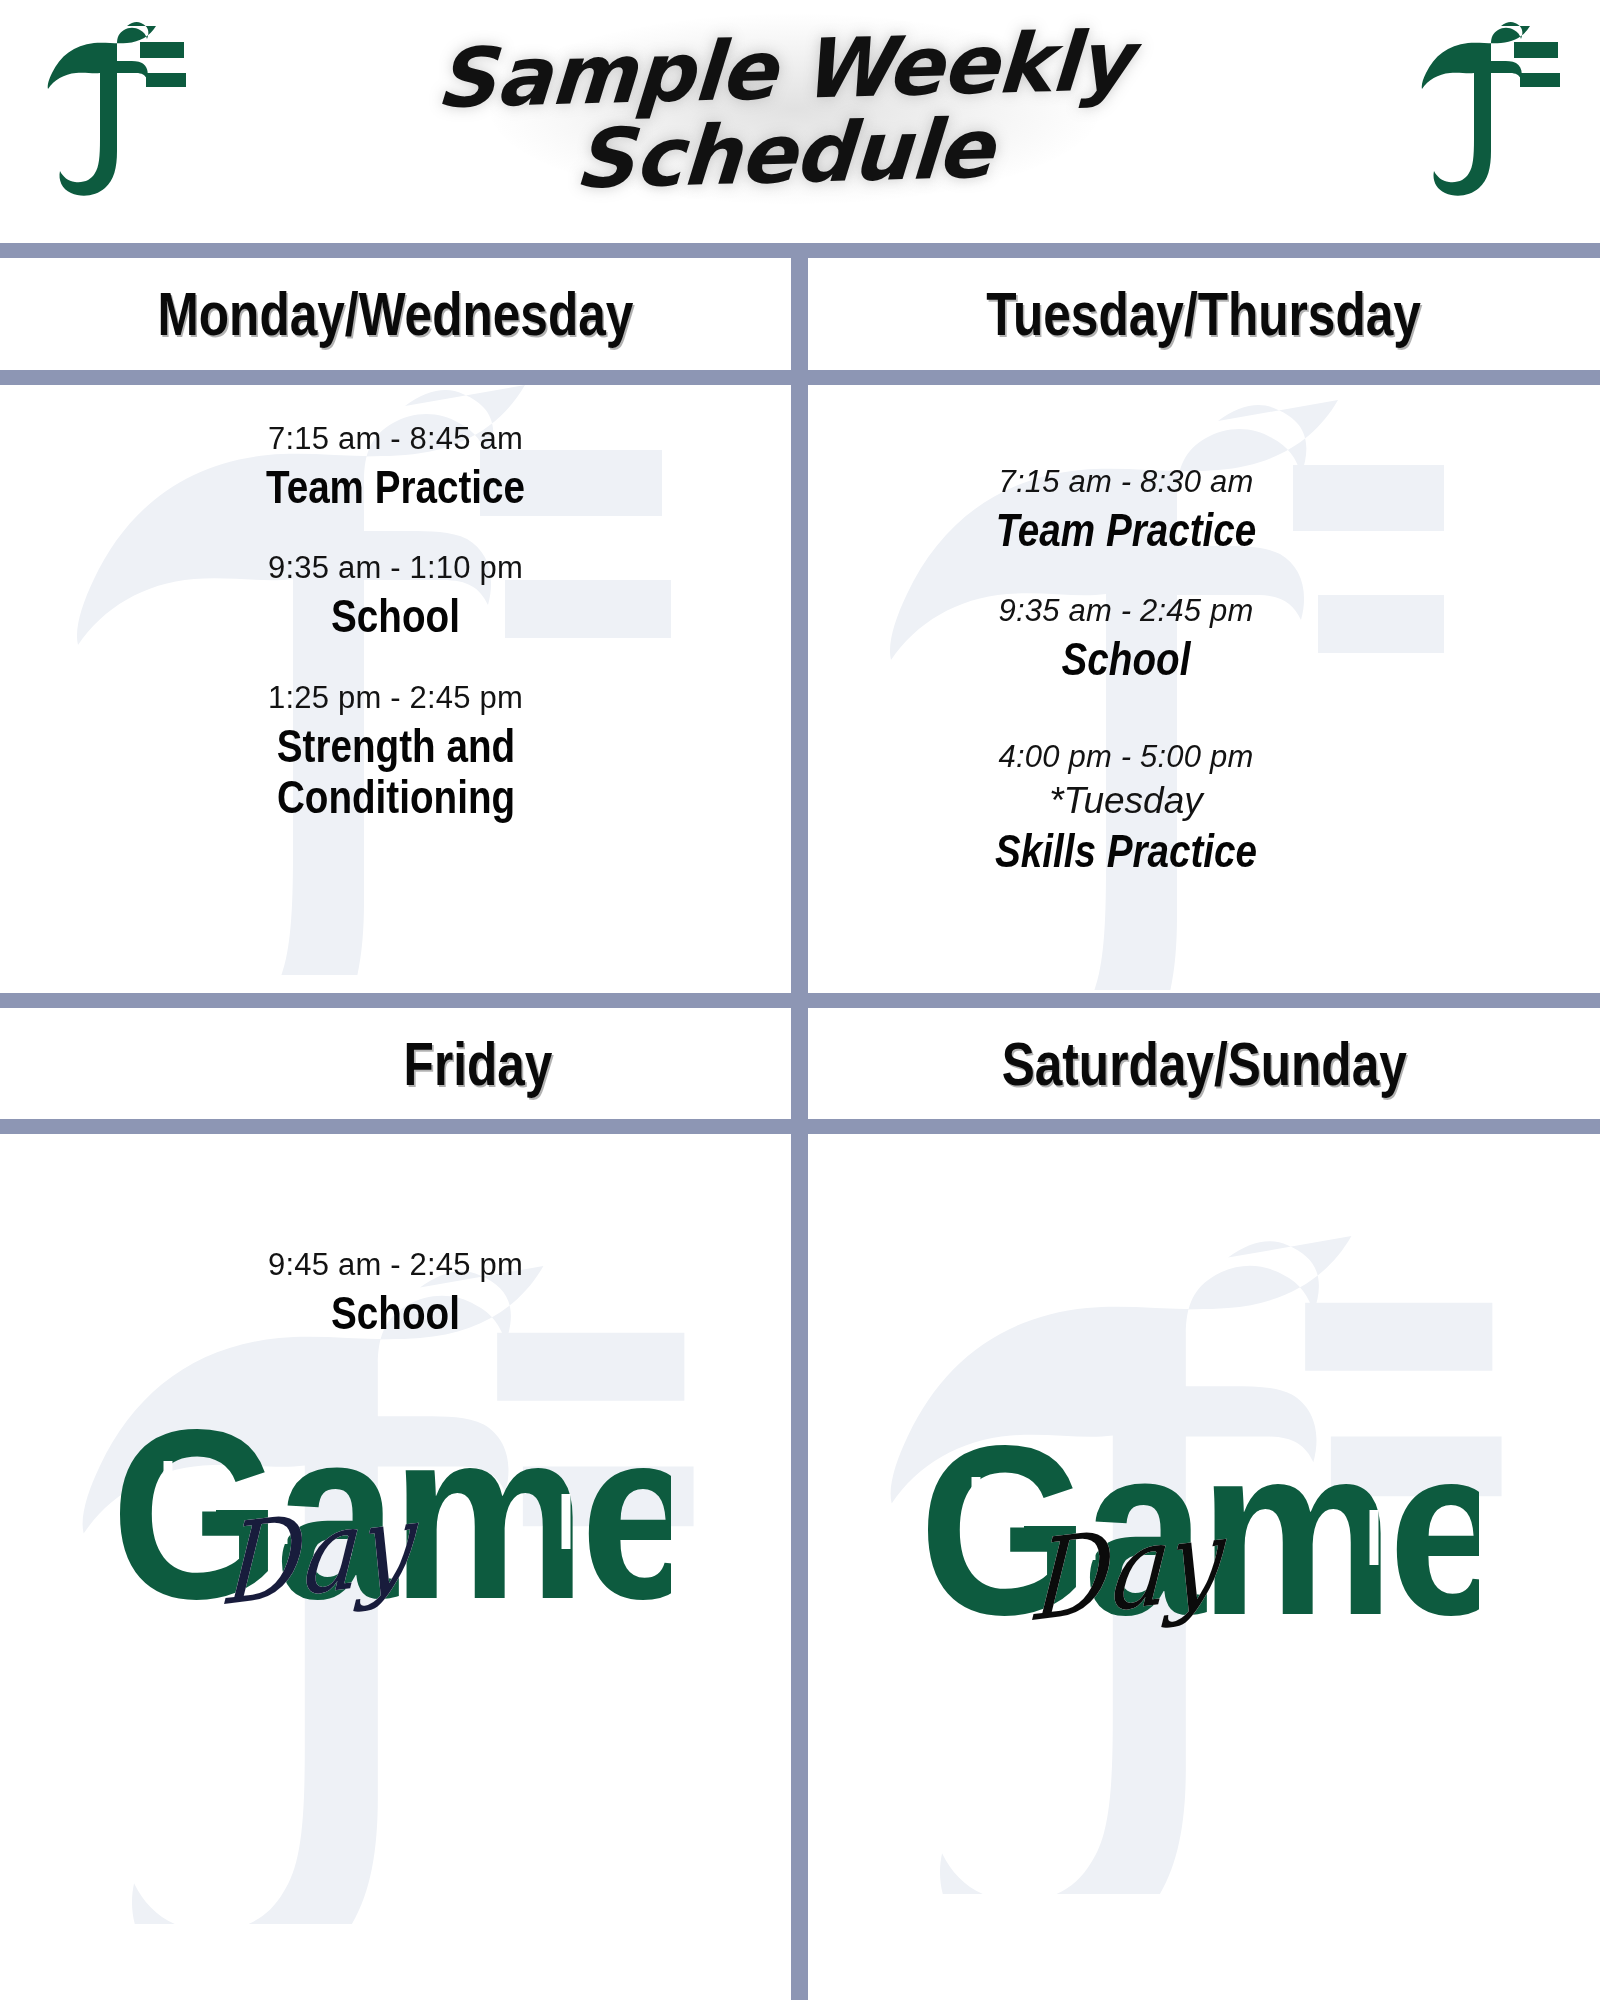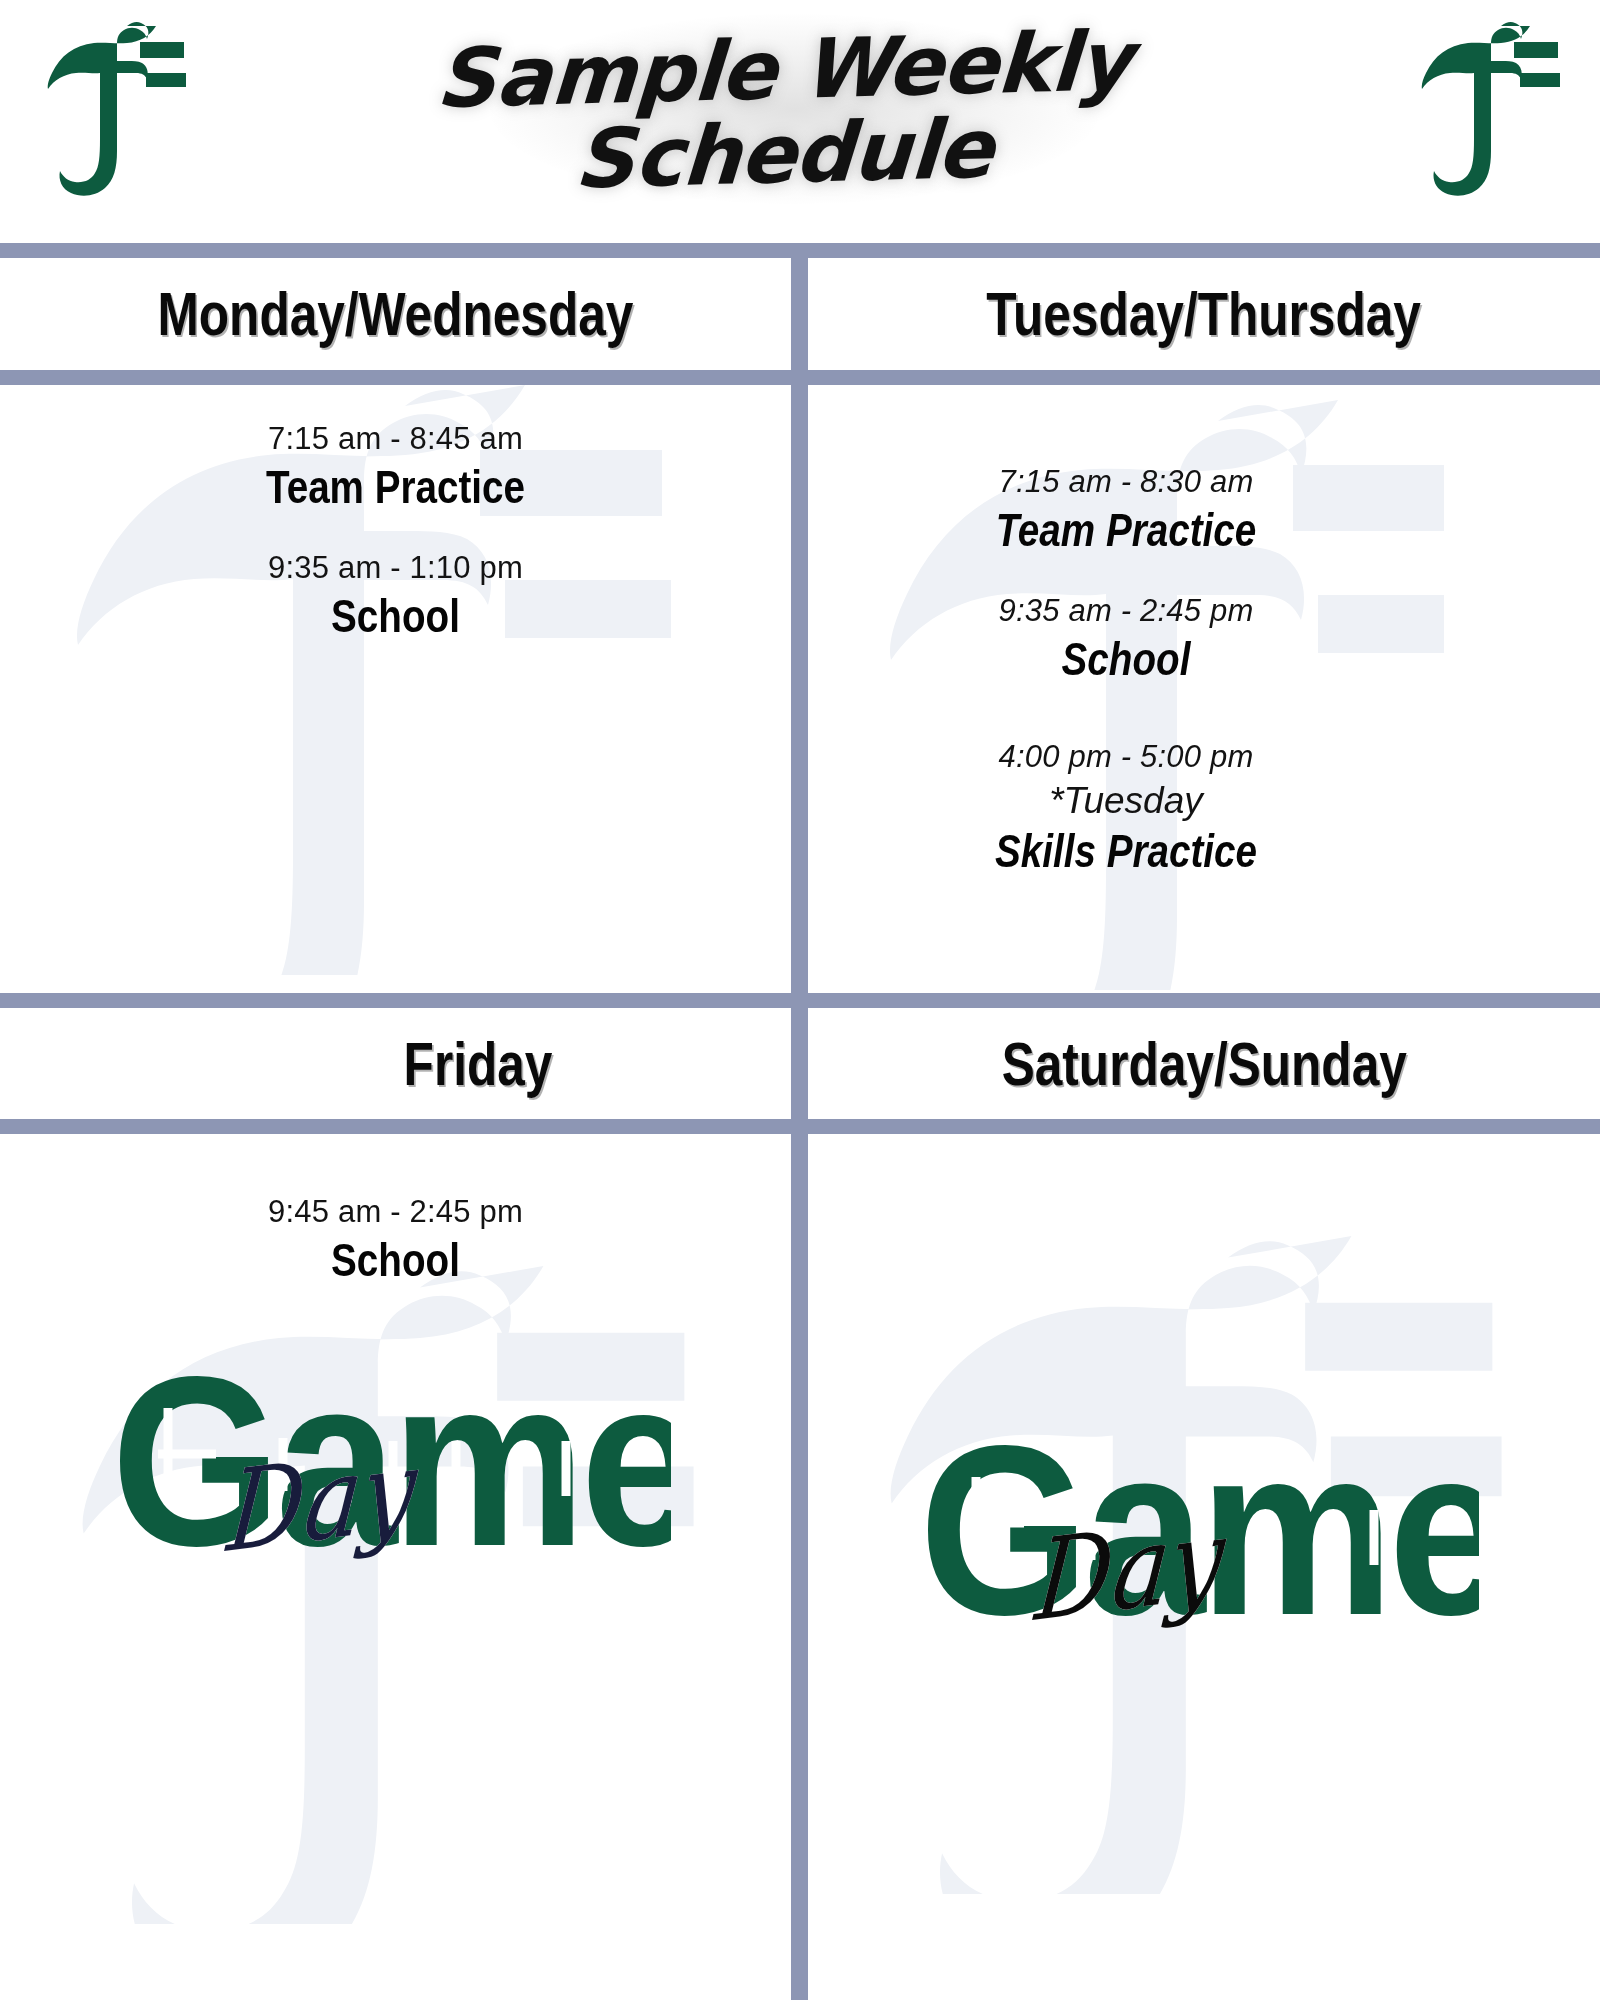--- a/index.html
+++ b/index.html
@@ -237,20 +237,24 @@
   </svg>
   <div class="entries">
     <div class="entry">
       <div class="entry-time">7:15 am - 8:45 am</div>
       <div class="entry-label">Team Practice</div>
     </div>
     <div class="entry">
       <div class="entry-time">9:35 am - 1:10 pm</div>
       <div class="entry-label">School</div>
     </div>
+    <div class="entry">
+      <div class="entry-time">1:25 pm - 2:45 pm</div>
+      <div class="entry-label" style="max-width:460px;margin:2px auto 0;">Strength and Conditioning</div>
+    </div>
   </div>
 </div>
 
 <div class="cell cell-body" style="left:808px;top:385px;width:636px;height:608px;padding-top:76px;font-style:italic;">
   <svg class="watermark" width="700" height="620" viewBox="0 0 700 620" style="left:60px;top:-15px;">
     <g fill="#eef1f6">
       <path d="M470 30c-24 42-66 66-120 70-50 4-92-4-137 0-83 8-141 54-174 124-12 25-20 50-16 66 25-37 66-62 116-66 37-3 70 4 99 0v274c0 75-4 116-21 141-17 29-46 41-83 37-29-4-50-21-62-46-8 37 8 75 46 91 45 21 104 12 141-21 37-33 50-83 50-153V225h79c25 0 37 8 45 25 8-29 0-54-21-66-16-8-37-8-58-8h-45v-50c0-29 8-46 29-58 21-12 46-12 66 0 16 8 25 21 29 37 12-33 4-54-25-66-16-8-37-4-58 12z"></path>
       <path d="M425 95h182v66H425z"></path>
       <path d="M450 225h166v58H450z"></path>
     </g>
@@ -272,21 +276,21 @@
   </div>
 </div>
 
 <div class="cell cell-head" style="left:0;top:1008px;width:956px;height:111px;">
   <div class="head-text">Friday</div>
 </div>
 <div class="cell cell-head" style="left:808px;top:1008px;width:792px;height:111px;">
   <div class="head-text">Saturday/Sunday</div>
 </div>
 
-<div class="cell cell-body" style="left:0;top:1134px;width:791px;height:866px;padding-top:57px;">
+<div class="cell cell-body" style="left:0;top:1134px;width:791px;height:866px;padding-top:110px;">
   <svg class="watermark" width="720" height="740" viewBox="0 0 700 620" style="left:60px;top:50px;">
     <g fill="#eef1f6">
       <path d="M470 30c-24 42-66 66-120 70-50 4-92-4-137 0-83 8-141 54-174 124-12 25-20 50-16 66 25-37 66-62 116-66 37-3 70 4 99 0v274c0 75-4 116-21 141-17 29-46 41-83 37-29-4-50-21-62-46-8 37 8 75 46 91 45 21 104 12 141-21 37-33 50-83 50-153V225h79c25 0 37 8 45 25 8-29 0-54-21-66-16-8-37-8-58-8h-45v-50c0-29 8-46 29-58 21-12 46-12 66 0 16 8 25 21 29 37 12-33 4-54-25-66-16-8-37-4-58 12z"></path>
       <path d="M425 95h182v66H425z"></path>
       <path d="M450 225h166v58H450z"></path>
     </g>
   </svg>
   <div class="entries">
     <div class="entry" style="margin-bottom:60px;">
       <div class="entry-time">9:45 am - 2:45 pm</div>

